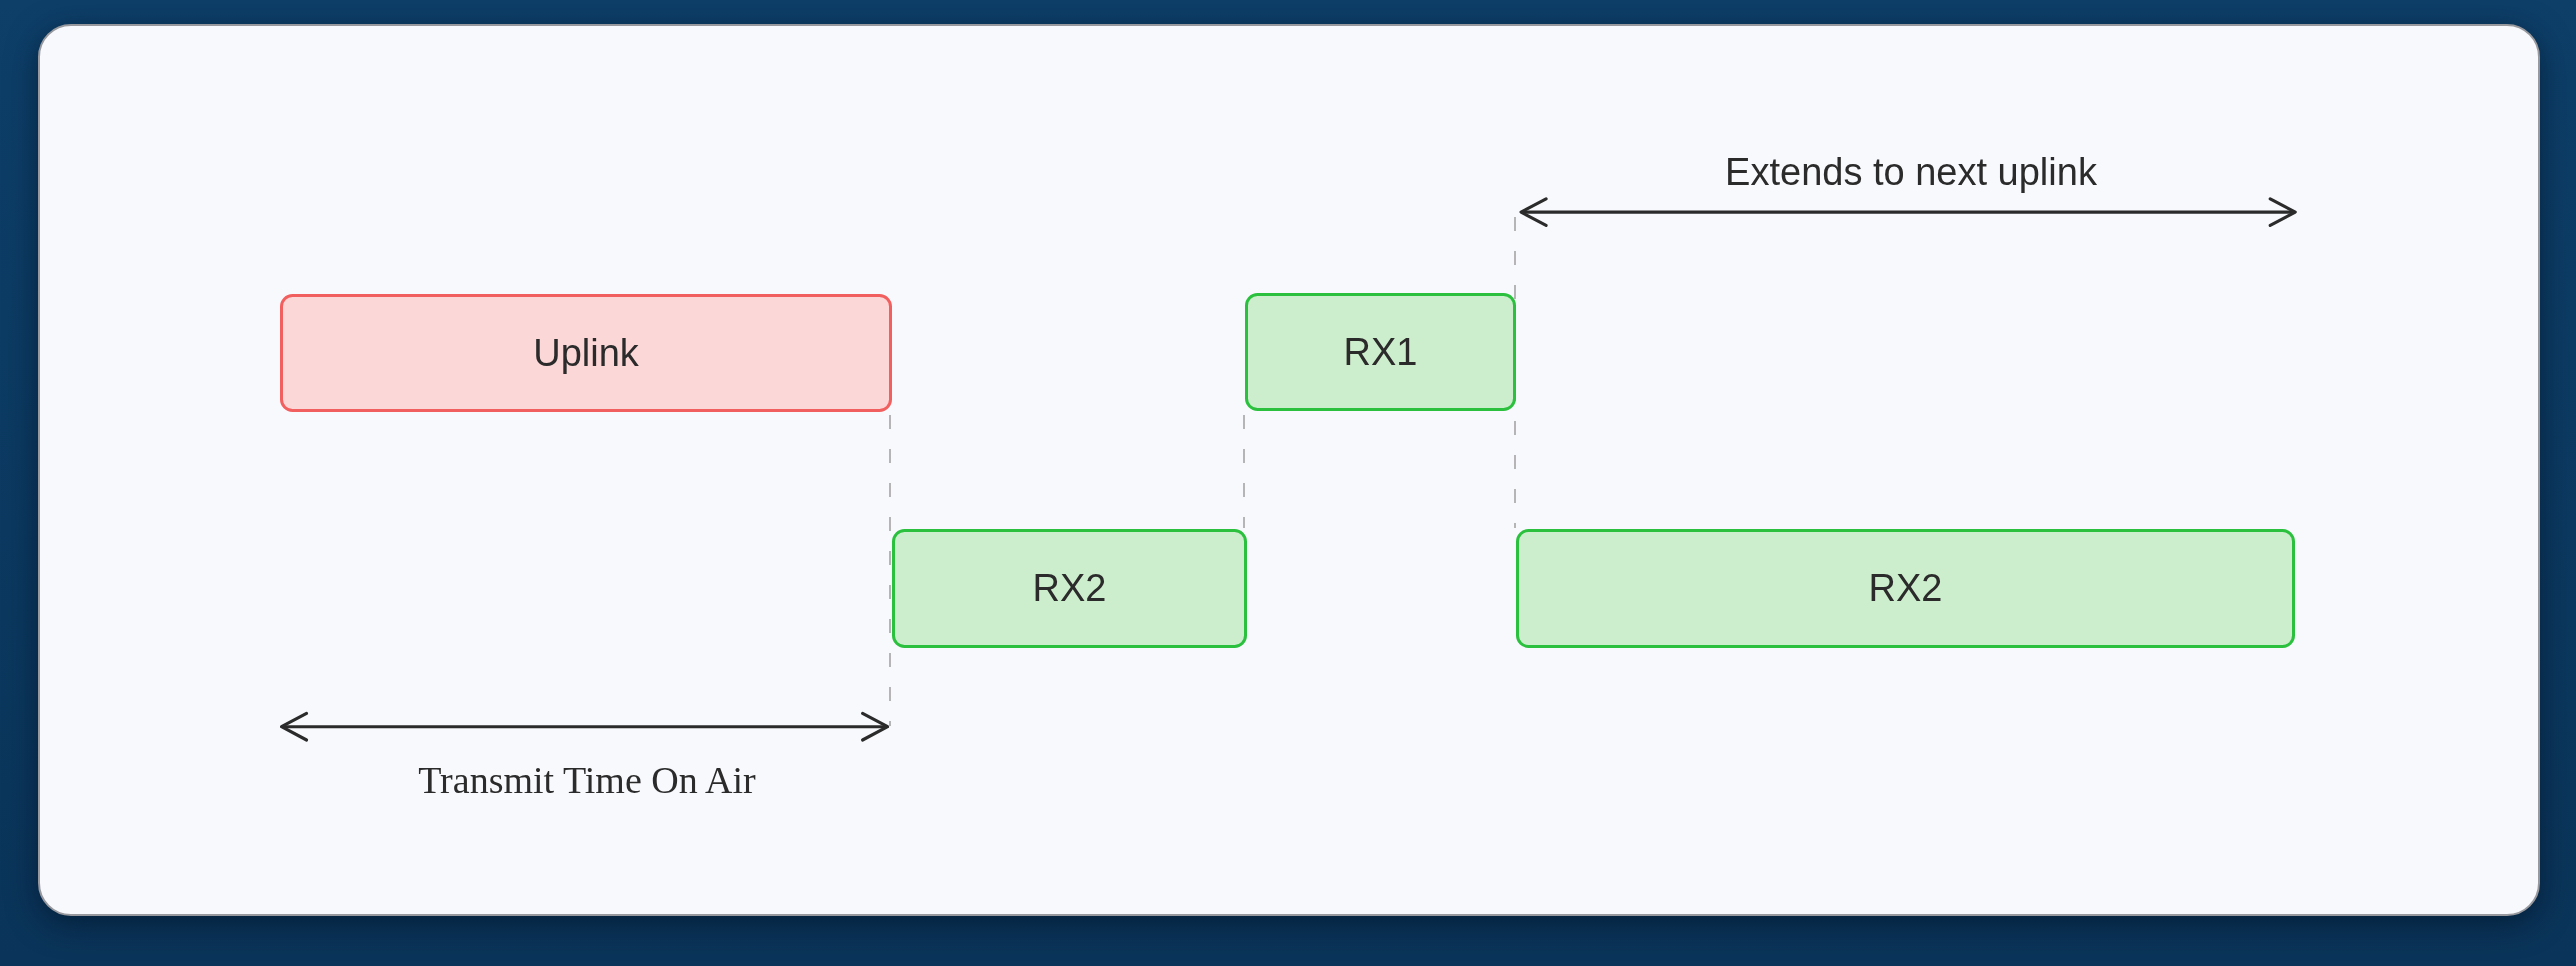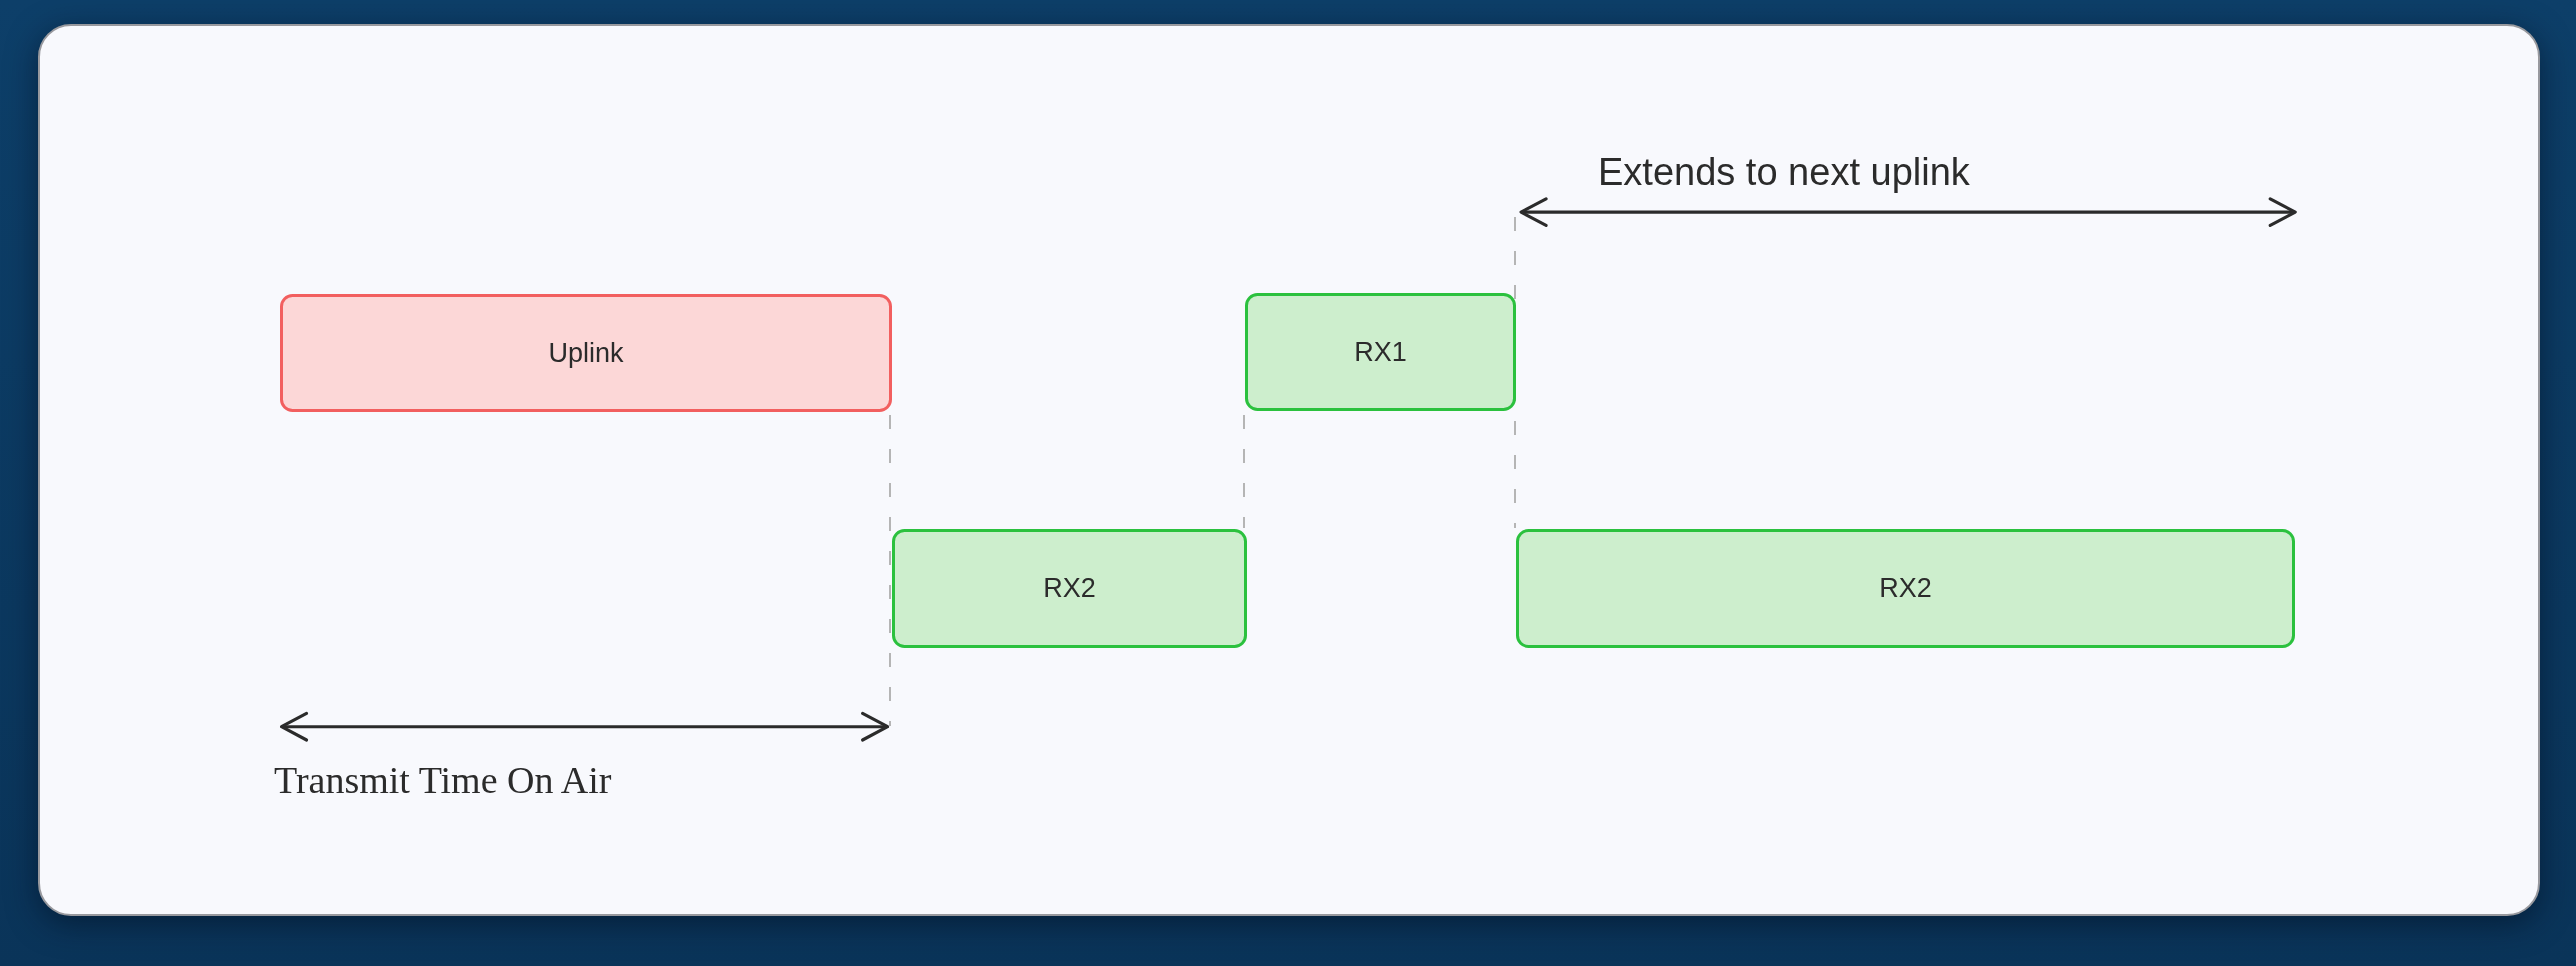--- a/index.html
+++ b/index.html
@@ -26,21 +26,21 @@
     border-radius: 33px;
     box-shadow: 0 7.8px 31px rgba(2, 14, 32, 0.55);
   }
   .block {
     position: absolute;
     box-sizing: border-box;
     border-radius: 12.5px;
     display: flex;
     align-items: center;
     justify-content: center;
-    font-size: 27px;
+    font-size: 38px;
     color: #2b2b2b;
   }
   .block.uplink {
     background: #fcd7d7;
     border: 3.1px solid #f25f5f;
   }
   .block.rx {
     background: #cdeecd;
     border: 3.1px solid #2bc13e;
   }
@@ -65,21 +65,21 @@
   .arrow-layer {
     position: absolute;
     left: 0; top: 0;
     width: 2576px;
     height: 967px;
     pointer-events: none;
   }
   .annotation {
     position: absolute;
     width: 626px;
-    text-align: left;
+    text-align: center;
     font-size: 38px;
     color: #2b2b2b;
     line-height: 1.05;
   }
   .ann-extends  { left: 1598px; top: 153px; }
   .ann-transmit { left: 274px;  top: 761px; font-family: Liberation Serif, serif; }
 </style>
 </head>
 <body>
 

